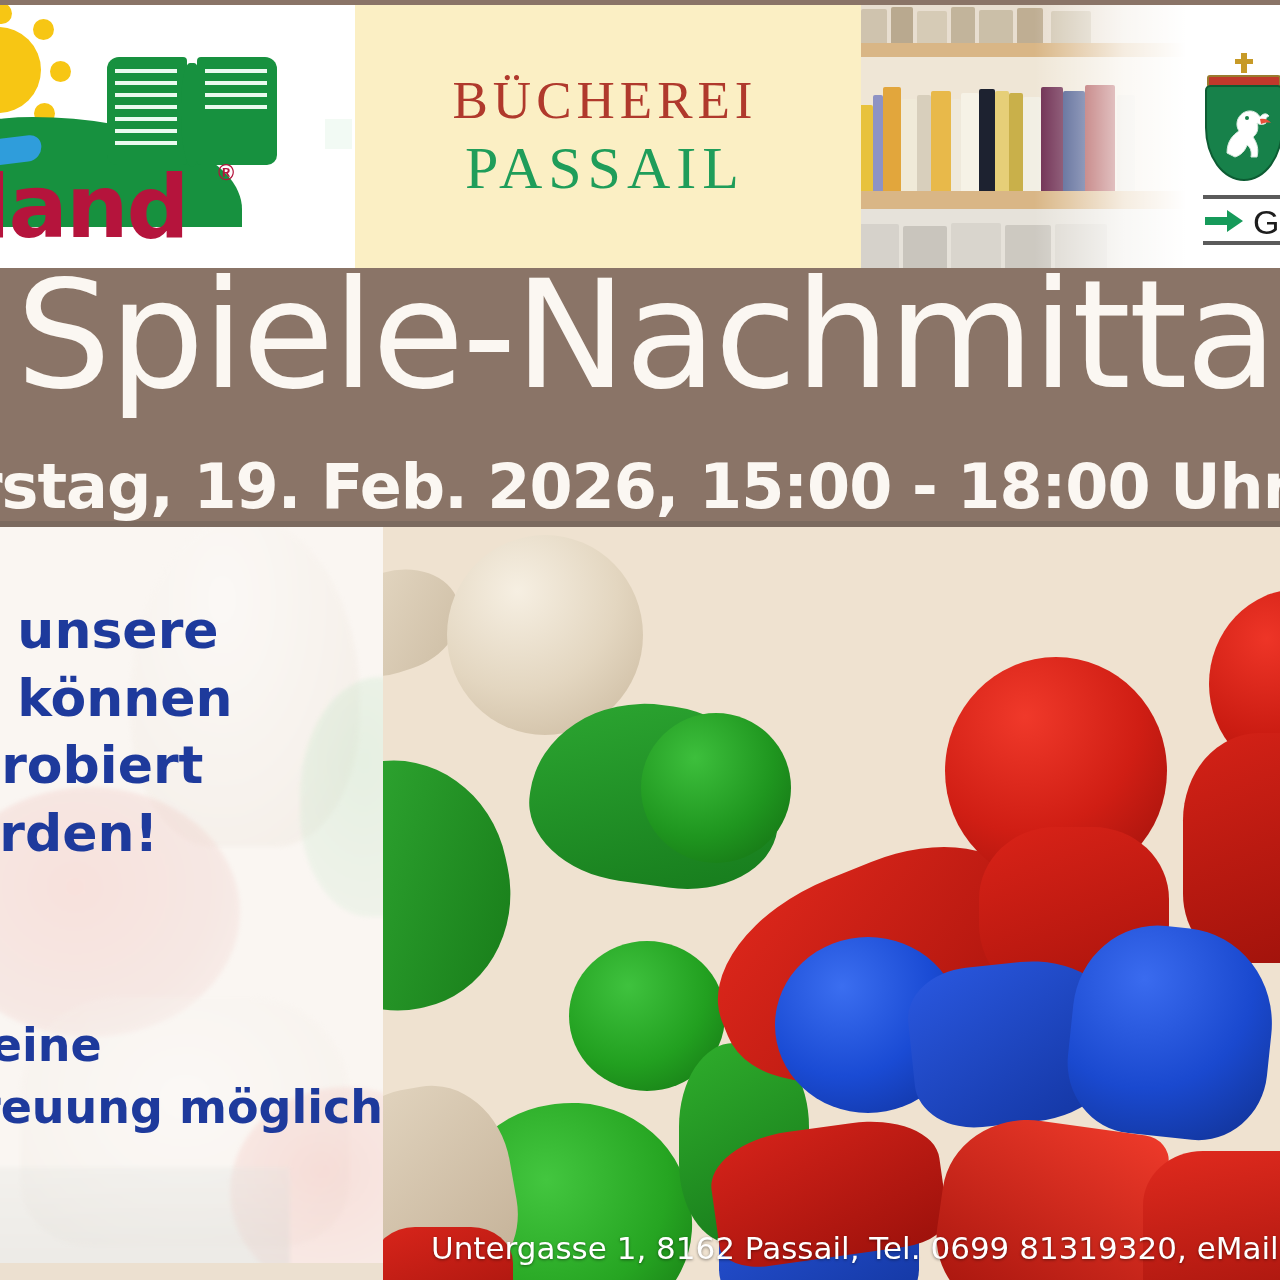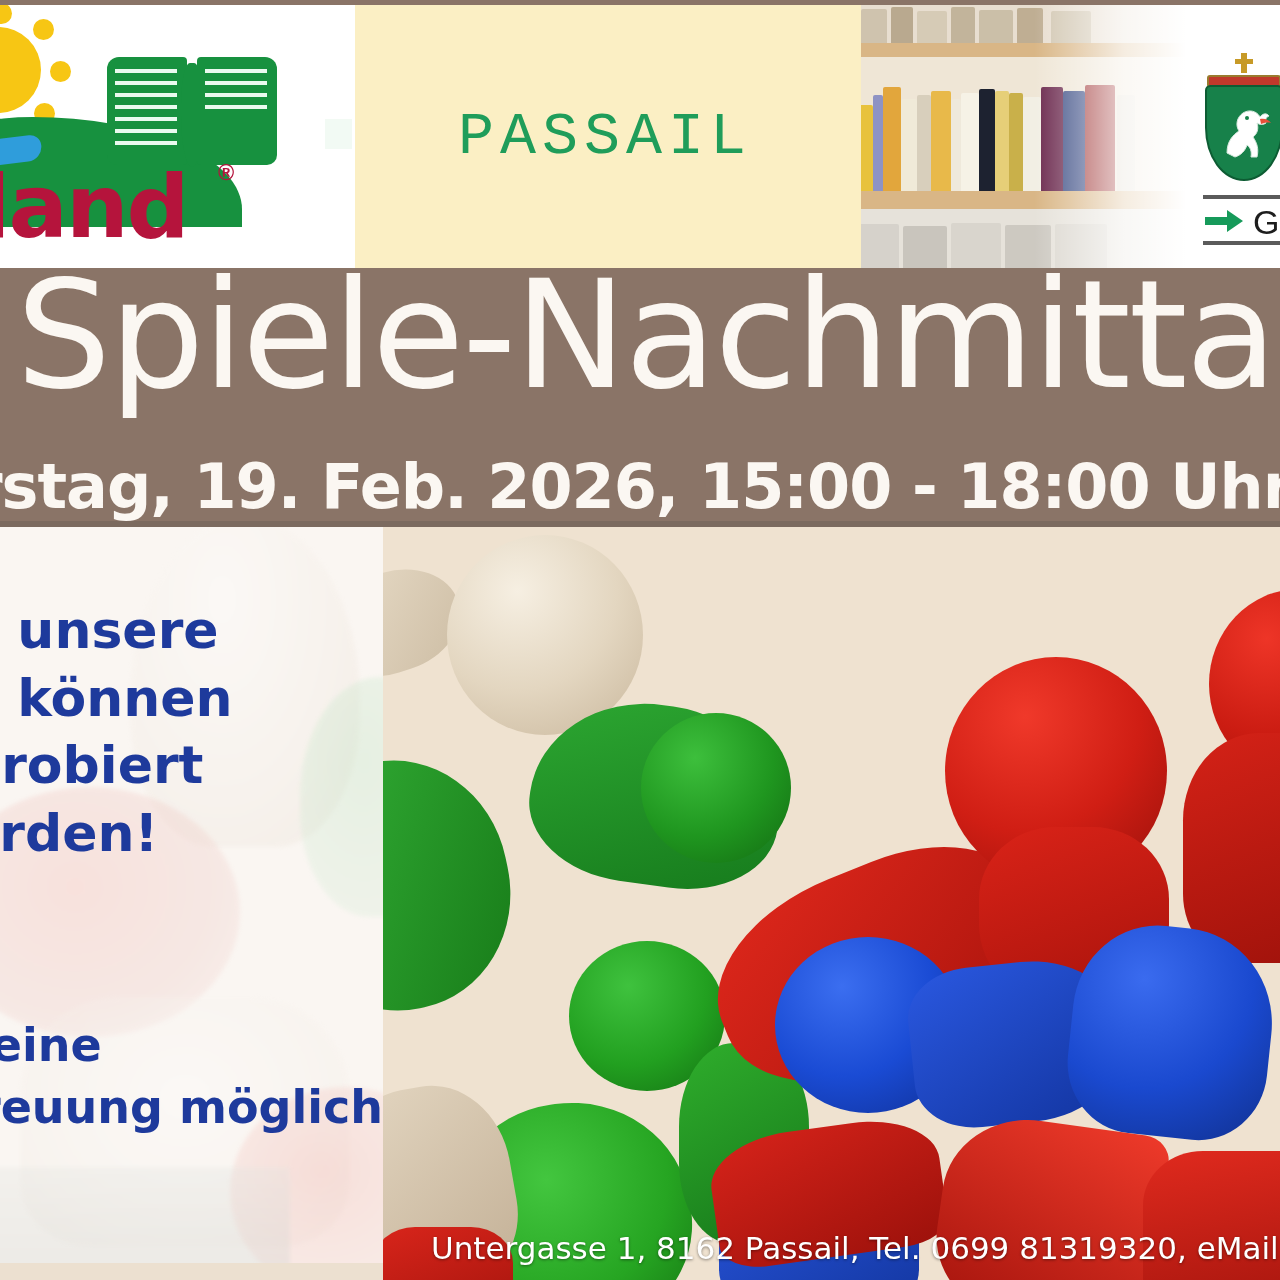--- a/index.html
+++ b/index.html
@@ -40,21 +40,21 @@
                 white-space:nowrap; }
   .apfel-reg { position:absolute; left:296px; top:155px; font-size:22px; color:#b5143c;
                font-weight:700; }
 
   
   .logo-buecherei { position:absolute; left:355px; top:0; width:500px; height:263px;
                     background:#fbefc4; display:flex; flex-direction:column;
                     align-items:center; justify-content:center; gap:4px; }
   .bue-line1 { font-family:"Liberation Serif", serif; font-size:53px; letter-spacing:5px;
                color:#b0392c; font-weight:400; }
-  .bue-line2 { font-family:Liberation Mono, monospace; font-size:60px; letter-spacing:6px;
+  .bue-line2 { font-family:Liberation Serif, serif; font-size:60px; letter-spacing:6px;
                color:#1f9d5a; font-weight:400; }
 
   
   .shelf-photo { position:absolute; left:855px; top:0; width:345px; height:263px;
                  overflow:hidden; background:#efe7da; }
   .shelf-wood { position:absolute; left:0; width:345px; background:#d9b686; }
   .shelf-back { position:absolute; left:0; width:345px; background:#e8ded0; }
   .bk { position:absolute; bottom:0; border-radius:2px 2px 0 0; }
   .shelf-fade { position:absolute; left:0; top:0; width:345px; height:263px;
                 background:linear-gradient(to right, rgba(255,255,255,0) 0%,
@@ -186,20 +186,21 @@
           <div class="book-line" style="top:48px;"></div>
           <div class="book-corner"></div>
         </div>
       </div>
 
       <div class="apfel-word">enland</div>
       <div class="apfel-reg">®</div>
     </div>
 
     <div class="logo-buecherei">
+      <div class="bue-line1">BÜCHEREI</div>
       <div class="bue-line2">PASSAIL</div>
     </div>
 
     <div class="shelf-photo">
       <div class="shelf-back" style="top:0;   height:38px;"></div>
       <div class="shelf-wood" style="top:38px; height:14px;"></div>
       <div class="shelf-back" style="top:52px; height:134px; background:#efe6d6;"></div>
       <div class="shelf-wood" style="top:186px; height:18px;"></div>
       <div class="shelf-back" style="top:204px; height:59px; background:#e6e2da;"></div>
 

